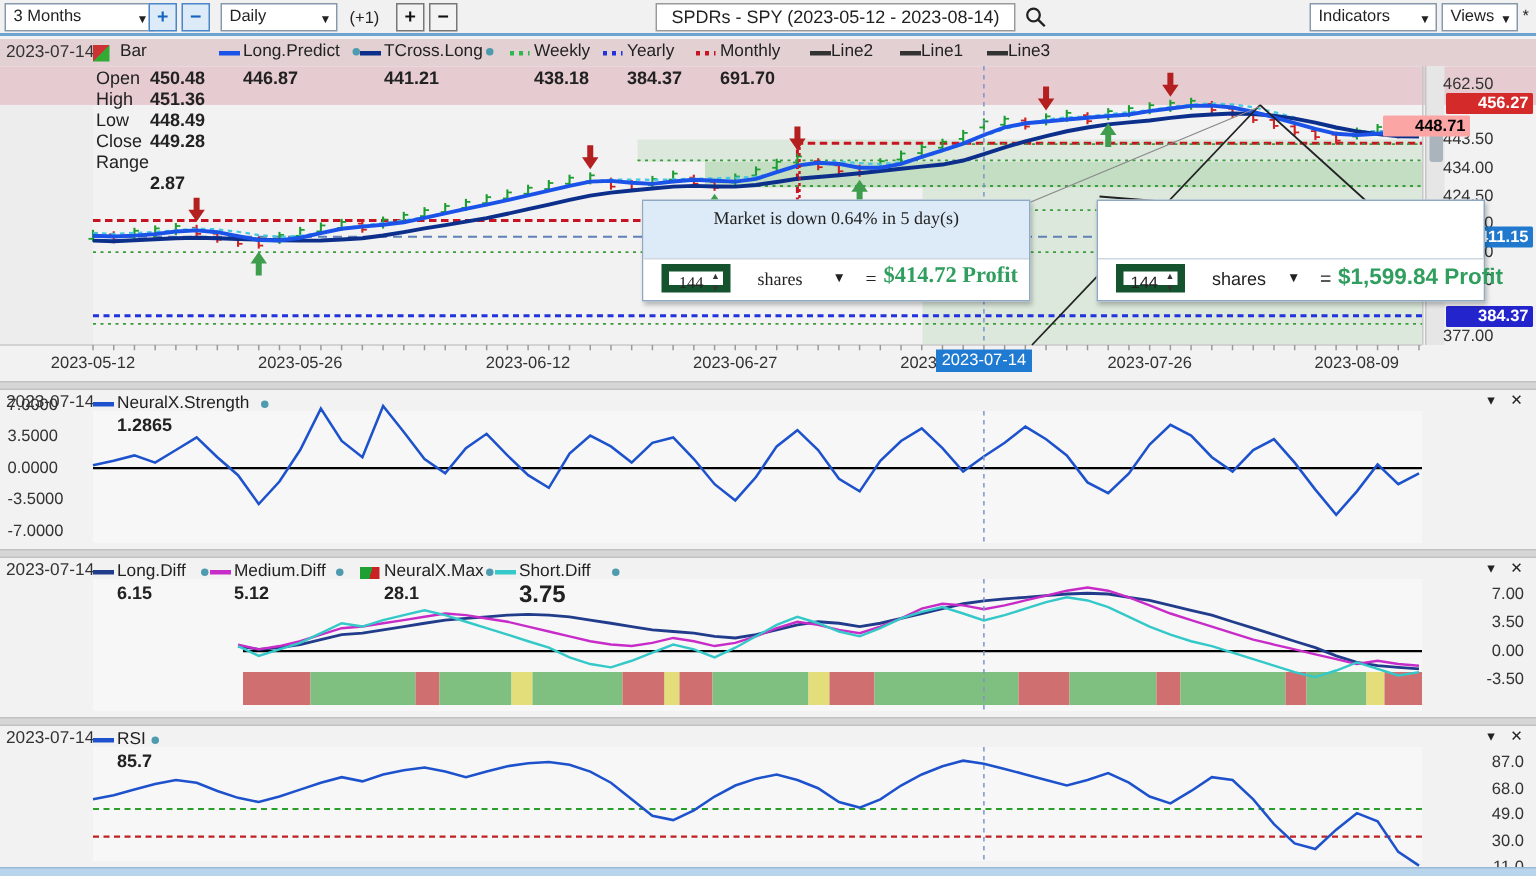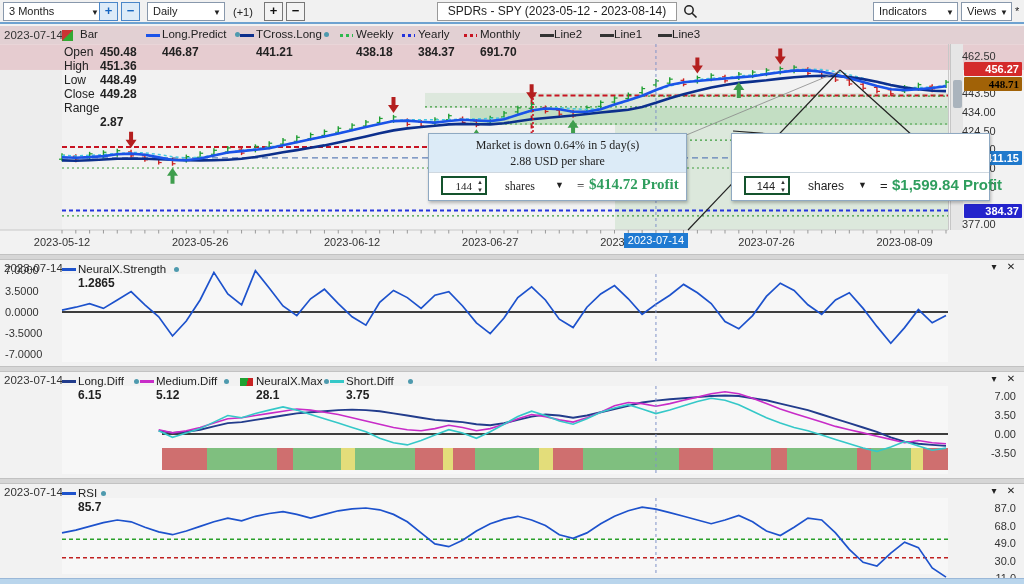--- a/index.html
+++ b/index.html
@@ -20,21 +20,21 @@
   .lbl12{font-size:11.5px;line-height:14px;white-space:nowrap;}
   .yax{position:absolute;font-size:11px;width:56px;text-align:left;white-space:nowrap;}
   .badge{position:absolute;font-size:11px;font-weight:bold;width:58px;text-align:right;
          padding:1px 3px 1px 0;box-sizing:border-box;border-radius:1px;}
   .ttip{position:absolute;width:257px;height:66px;background:#fff;border:1px solid #8fa9c2;
         box-shadow:1px 2px 3px rgba(0,0,0,0.25);z-index:6;}
   .ttip .hdr{position:absolute;left:0;top:0;right:0;height:38px;background:#dcebf7;text-align:center;}
   .ttip .l1{position:absolute;left:0;right:0;top:4px;font-size:12px;}
   .ttip .l2{position:absolute;left:0;right:0;top:20px;font-size:12px;}
   .ttip .body{position:absolute;left:0;top:38px;right:0;bottom:0;background:#fff;border-top:1px solid #cfd8e0;}
-  .spin{position:absolute;left:12px;top:3px;width:46px;height:19px;border:2px solid #14532d;
+  .spin{position:absolute;left:12px;top:3px;width:46px;height:19px;border:5px solid #14532d;
         background:#fff;box-sizing:border-box;font-size:11px;text-align:right;
         line-height:17px;padding-right:13px;}
   .spin .up{position:absolute;right:2px;top:0;font-size:6px;line-height:8px;color:#333;}
   .spin .dn{position:absolute;right:2px;top:8px;font-size:6px;line-height:8px;color:#333;}
   .profit{position:absolute;top:3px;font-size:15px;font-weight:bold;color:#2f9e5e;white-space:nowrap;}
 </style>
 </head>
 <body>
 
 <div id="app">
@@ -429,21 +429,21 @@
         <div style="position: absolute; left: 64px; top: 49px; font-size: 12px; z-index: 3;">Low</div>
         <div style="position: absolute; left: 100px; top: 49px; font-size: 12px; font-weight: bold; z-index: 3;">448.49</div>
         <div style="position: absolute; left: 64px; top: 63px; font-size: 12px; z-index: 3;">Close</div>
         <div style="position: absolute; left: 100px; top: 63px; font-size: 12px; font-weight: bold; z-index: 3;">449.28</div>
         <div style="position: absolute; left: 64px; top: 77px; font-size: 12px; z-index: 3;">Range</div>
         <div style="position: absolute; left: 100px; top: 91px; font-size: 12px; font-weight: bold; z-index: 3;">2.87</div>
       </div>
     <div id="price-yaxis">
         <div class="yax" style="position: absolute; left: 962px; top: 26px; color: rgb(51, 51, 51); z-index: 2;">462.50</div>
         <div class="badge" style="position: absolute; left: 964px; top: 38.2413px; background: rgb(212, 42, 42); color: rgb(255, 255, 255); z-index: 3;">456.27</div>
-        <div class="badge" style="position: absolute; left: 964px; top: 53.096px; background: #a16207; color: rgb(0, 0, 0); z-index: 3; font-family: Liberation Serif, serif;">448.71</div>
+        <div class="badge" style="position: absolute; left: 922px; top: 53.096px; background: #fca5a5; color: rgb(0, 0, 0); z-index: 3;">448.71</div>
         <div class="yax" style="position: absolute; left: 962px; top: 63.3331px; color: rgb(51, 51, 51); z-index: 2;">443.50</div>
         <div class="yax" style="position: absolute; left: 962px; top: 81.9997px; color: rgb(51, 51, 51); z-index: 2;">434.00</div>
         <div class="yax" style="position: absolute; left: 962px; top: 100.666px; color: rgb(51, 51, 51); z-index: 2;">424.50</div>
         <div class="yax" style="position: absolute; left: 962px; top: 119.333px; color: rgb(51, 51, 51); z-index: 2;">415.00</div>
         <div class="badge" style="position: absolute; left: 964px; top: 126.898px; background: rgb(32, 121, 204); color: rgb(255, 255, 255); z-index: 3;">411.15</div>
         <div class="yax" style="position: absolute; left: 962px; top: 137.999px; color: rgb(51, 51, 51); z-index: 2;">405.50</div>
         <div class="yax" style="position: absolute; left: 962px; top: 156.666px; color: rgb(51, 51, 51); z-index: 2;">396.00</div>
         <div class="badge" style="position: absolute; left: 964px; top: 179.518px; background: rgb(36, 36, 204); color: rgb(255, 255, 255); z-index: 3;">384.37</div>
         <div class="yax" style="position: absolute; left: 962px; top: 193.999px; color: rgb(51, 51, 51); z-index: 2;">377.00</div>
       </div>
@@ -458,21 +458,20 @@
       </div>
     <div class="abs" id="sel-date-badge" style="top: 209px; height: 15px; width: 64px; background: rgb(31, 122, 210); color: rgb(255, 255, 255); font-size: 11px; line-height: 15px; text-align: center; z-index: 4; left: 623.938px;">2023-07-14</div>
 
     <div class="abs" style="left:950px;top:20px;width:13px;height:186px;background:#e6e6e6;border-left:1px solid #c6c6c6;box-sizing:border-box;">
       <div class="abs" style="left:2px;top:36px;width:9px;height:28px;background:#aab4bd;border-radius:2px;"></div>
     </div>
 
     <div class="ttip" style="left:428px;top:109px;font-family:Liberation Serif, serif;">
       <div class="hdr">
         <div class="l1">Market is down 0.64% in 5 day(s)</div>
-        <div class="l2">2.88 USD per share</div>
       </div>
       <div class="body">
         <div class="spin">
           <span>144</span>
           <span class="up">▲</span>
           <span class="dn">▼</span>
         </div>
         <span class="abs" style="left:76px;top:6px;font-size:12px;">shares</span>
         <span class="abs" style="left:126px;top:7px;font-size:9px;">▼</span>
         <span class="abs" style="left:148px;top:5px;font-size:13px;">=</span>
@@ -557,21 +556,21 @@
       <div style="position: absolute; left: 156px; top: 3px; font-size: 11.5px;">Medium.Diff</div>
       <div style="position: absolute; left: 223.6px; top: 7px; width: 5px; height: 5px; border-radius: 50%; background: rgb(78, 154, 174);"></div>
       <div style="position: absolute; left: 156px; top: 16px; font-size: 12px; font-weight: bold;">5.12</div>
       <div style="position: absolute; left: 240px; top: 6px; width: 13px; height: 8px; background: linear-gradient(105deg, rgb(31, 160, 50) 55%, rgb(200, 34, 34) 55%);"></div>
       <div style="position: absolute; left: 256px; top: 3px; font-size: 11.5px;">NeuralX.Max</div>
       <div style="position: absolute; left: 323.6px; top: 7px; width: 5px; height: 5px; border-radius: 50%; background: rgb(78, 154, 174);"></div>
       <div style="position: absolute; left: 256px; top: 16px; font-size: 12px; font-weight: bold;">28.1</div>
       <div style="position: absolute; left: 330px; top: 8px; width: 14px; height: 3px; background: rgb(53, 200, 200);"></div>
       <div style="position: absolute; left: 346px; top: 3px; font-size: 11.5px;">Short.Diff</div>
       <div style="position: absolute; left: 408px; top: 7px; width: 5px; height: 5px; border-radius: 50%; background: rgb(78, 154, 174);"></div>
-      <div style="position: absolute; left: 346px; top: 16px; font-size: 12px; font-weight: bold;">3.75</div>
+      <div style="position: absolute; left: 346px; top: 16px; font-size: 16px; font-weight: bold;">3.75</div>
       <div style="position: absolute; left: 982px; top: 17.9998px; width: 34px; text-align: right; font-size: 11px; color: rgb(51, 51, 51);">7.00</div>
       <div style="position: absolute; left: 982px; top: 36.9999px; width: 34px; text-align: right; font-size: 11px; color: rgb(51, 51, 51);">3.50</div>
       <div style="position: absolute; left: 982px; top: 56px; width: 34px; text-align: right; font-size: 11px; color: rgb(51, 51, 51);">0.00</div>
       <div style="position: absolute; left: 982px; top: 75.0001px; width: 34px; text-align: right; font-size: 11px; color: rgb(51, 51, 51);">-3.50</div>
       <div style="position: absolute; left: 988px; top: 1px; font-size: 10px; width: 12px; text-align: center;">▾</div>
       <div style="position: absolute; left: 1005px; top: 1px; font-size: 10px; width: 12px; text-align: center;">✕</div>
     </div>
   <div class="sep" style="top:478px;"></div>
   <div id="panel-rsi" class="panel" style="top:484px;height:94px;">
     <svg id="svg-rsi" class="abs" width="1024" height="94" style="left:0;top:0;">

